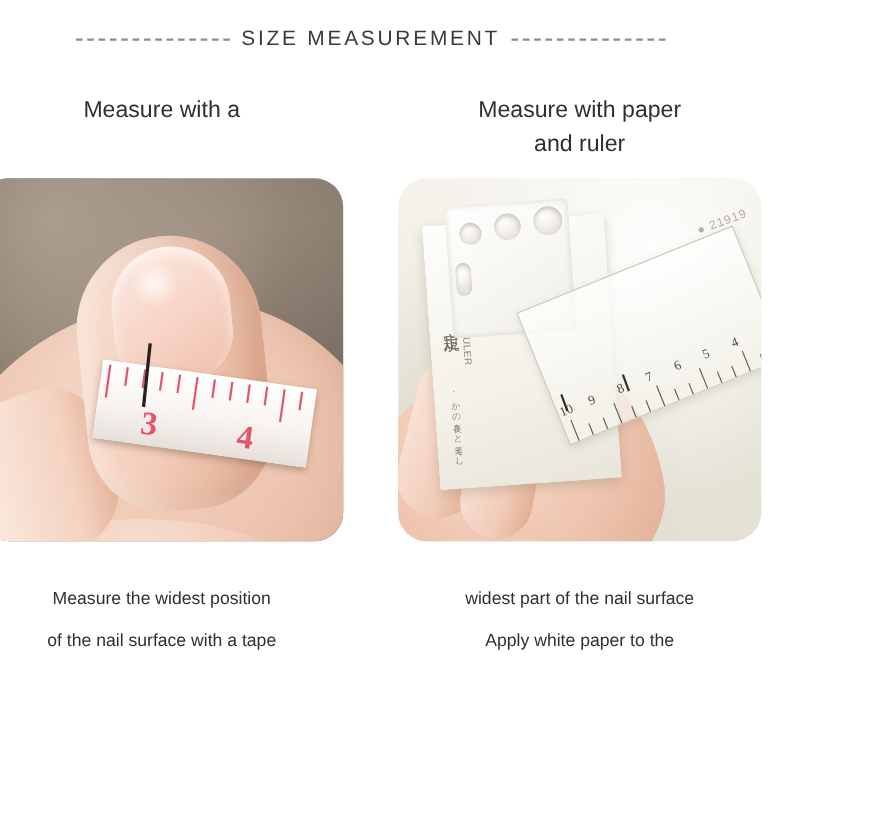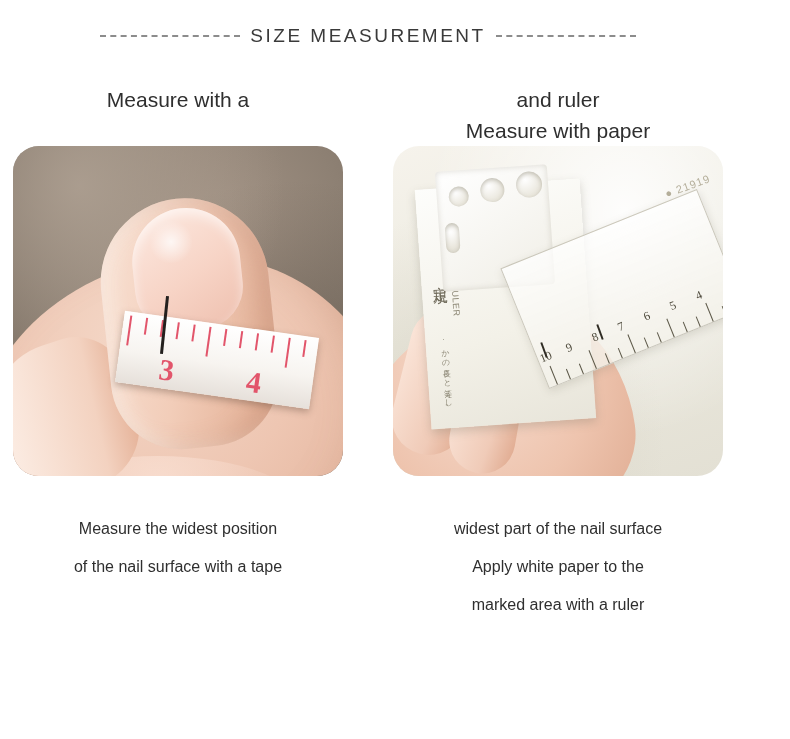--- a/index.html
+++ b/index.html
@@ -12,21 +12,20 @@
     height: 739px;
     font-family: "Liberation Sans", sans-serif;
     color: #2b2b2b;
     overflow: hidden;
   }
 
   .page {
     position: relative;
     width: 674px;
     height: 739px;
-    padding-left: 31px;
   }
 
   
   .header {
     display: flex;
     align-items: center;
     justify-content: center;
     gap: 10px;
     padding-top: 22px;
     height: 28px;
@@ -57,21 +56,21 @@
     width: 330px;
     display: flex;
     flex-direction: column;
     align-items: center;
   }
   .col-title {
     font-size: 21px;
     line-height: 31px;
     text-align: center;
     color: #2f2f2f;
-    margin-bottom: 0;
+    margin-bottom: 16px;
     min-height: 62px;
   }
   .photo {
     width: 330px;
     height: 330px;
     border-radius: 26px;
     overflow: hidden;
     position: relative;
   }
   .col-caption {
@@ -362,22 +361,22 @@
       </div>
 
       <div class="col-caption">
         <div>Measure the widest position</div>
         <div>of the nail surface with a tape</div>
       </div>
     </div>
 
     <div class="col">
       <div class="col-title">
+        <div>Measure with paper</div>
         <div>and ruler</div>
-        <div>Measure with paper</div>
       </div>
 
       <div class="photo ph2">
         <div class="surface"></div>
 
         <div class="hand2"></div>
         <div class="finger2" style="left:8px;top:160px;transform:rotate(14deg);"></div>
         <div class="finger2" style="left:62px;top:196px;transform:rotate(10deg);width:66px;height:132px;"></div>
 
         <div class="card">
@@ -418,18 +417,17 @@
 
         <div class="pencil-mark" style="left:150px;top:196px;transform:rotate(-20deg);"></div>
         <div class="pencil-mark" style="left:206px;top:178px;transform:rotate(-20deg);"></div>
 
         <div class="corner-text">● 21919</div>
       </div>
 
       <div class="col-caption">
         <div>widest part of the nail surface</div>
         <div>Apply white paper to the</div>
-        <div>marked area with a ruler</div>
       </div>
     </div>
 
   </div>
 </div>
 
 </body></html>

